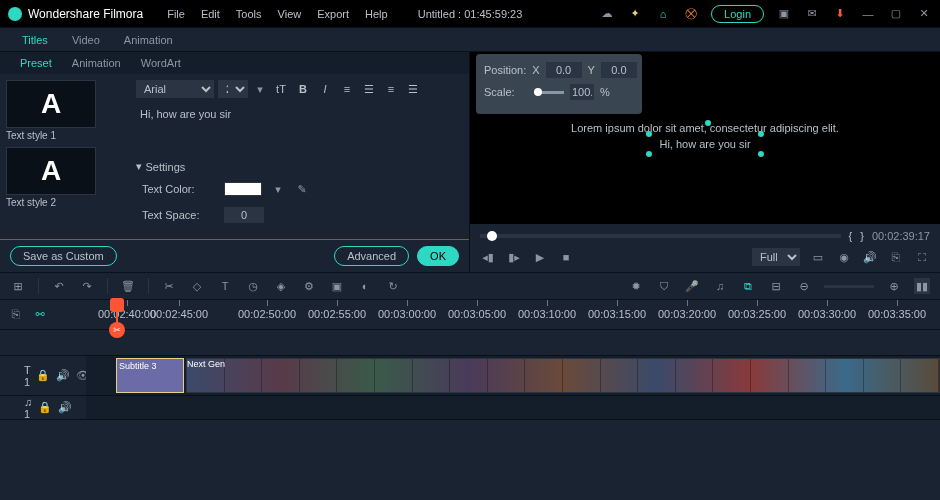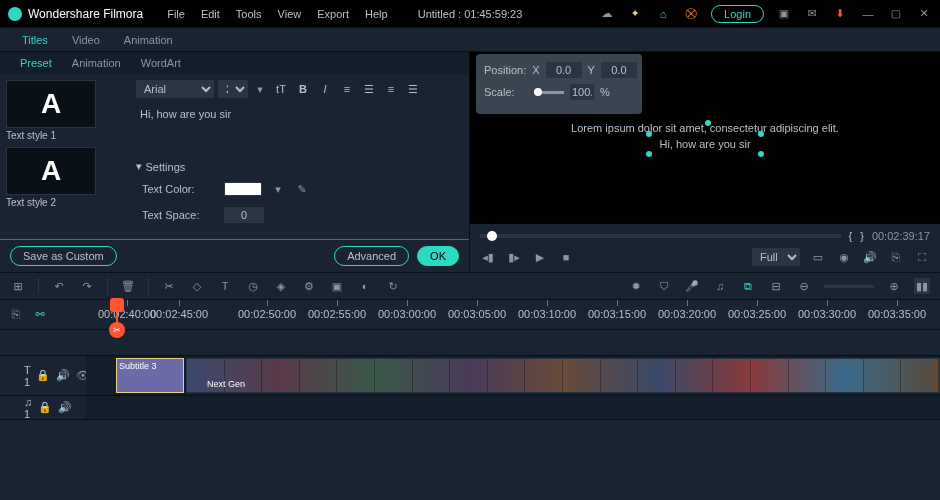--- a/index.html
+++ b/index.html
@@ -325,21 +325,21 @@
       <span>T 1</span>
       <span class="icon-btn">🔒</span>
       <span class="icon-btn">🔊</span>
       <span class="icon-btn">👁</span>
     </div>
     <div class="track-body">
       <div class="clip subtitle-clip">
         <div style="font-size:9px;padding:2px;color:#fff">Subtitle 3</div>
       </div>
       <div class="clip video-clip">
-        <div style="position:absolute;font-size:9px;padding:20px;color:#fff;z-index:2">Next Gen</div>
+        <div style="position:absolute;font-size:9px;padding:0;color:#fff;z-index:2">Next Gen</div>
         <div class="thumb-seg"></div>
           <div class="thumb-seg"></div>
           <div class="thumb-seg"></div>
           <div class="thumb-seg"></div>
           <div class="thumb-seg"></div>
           <div class="thumb-seg"></div>
           <div class="thumb-seg"></div>
           <div class="thumb-seg"></div>
           <div class="thumb-seg"></div>
           <div class="thumb-seg"></div>

